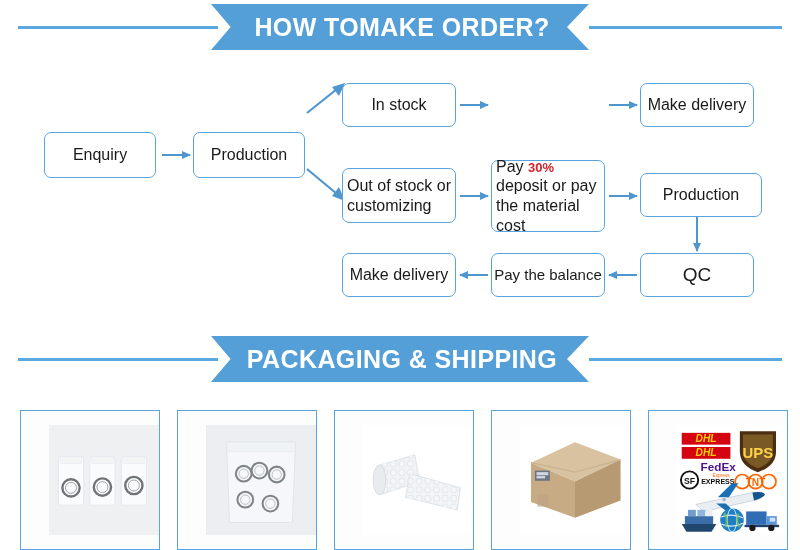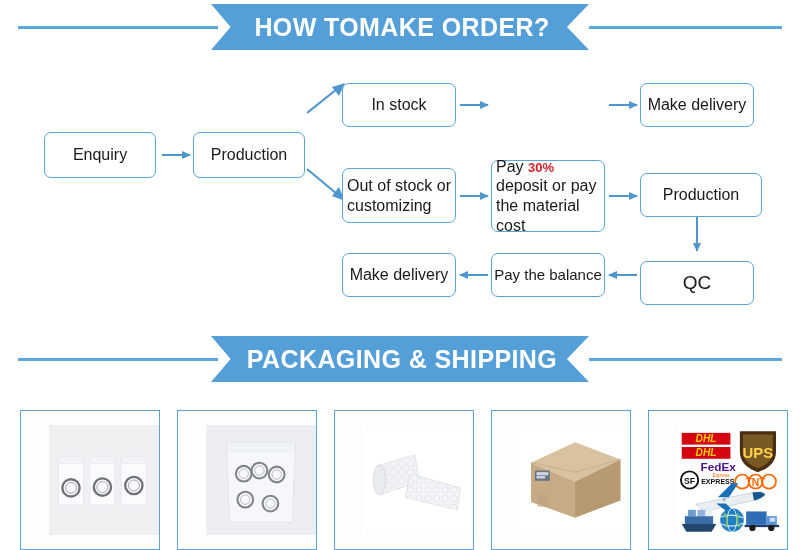--- a/index.html
+++ b/index.html
@@ -188,21 +188,21 @@
   <div class="node left" style="left:491px; top:105px; width:114px; height:72px;">
     <span><span>Pay </span><span class="pct">30%</span><span> deposit or pay the material cost</span></span>
   </div>
   <div class="arrow-h" style="left:609px; top:140px; width:28px;"></div>
   <div class="node center" style="left:640px; top:118px; width:122px; height:44px;">
     <span>Production</span>
   </div>
 
   <div class="arrow-v" style="left:696px; top:162px; height:34px;"></div>
 
-  <div class="node center" style="left:640px; top:206px; width:114px; height:44px;">
+  <div class="node center" style="left:640px; top:198px; width:114px; height:44px;">
     <span style="font-size:19px;">QC</span>
   </div>
   <div class="arrow-h rev" style="left:609px; top:219px; width:28px;"></div>
   <div class="node center" style="left:491px; top:198px; width:114px; height:44px;">
     <span style="font-size:15px;">Pay the balance</span>
   </div>
   <div class="arrow-h rev" style="left:460px; top:219px; width:28px;"></div>
   <div class="node center" style="left:342px; top:198px; width:114px; height:44px;">
     <span>Make delivery</span>
   </div>

